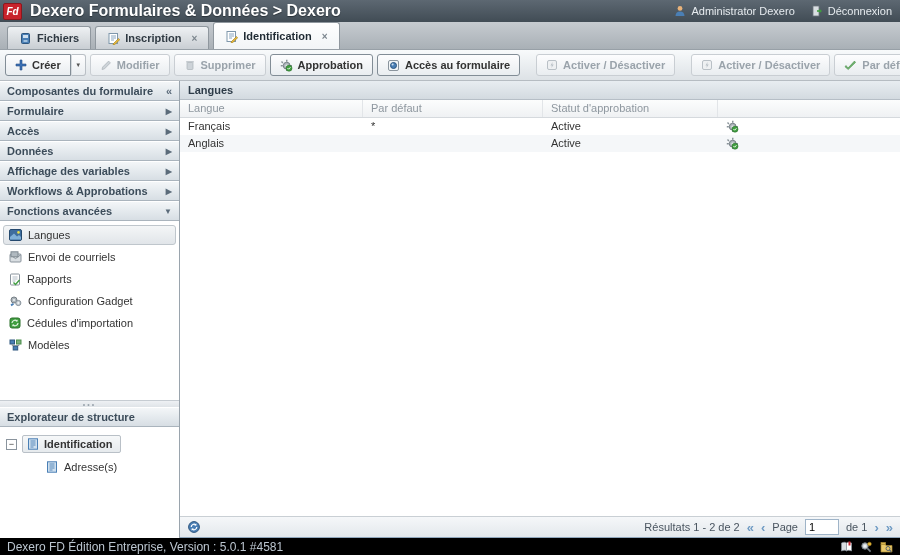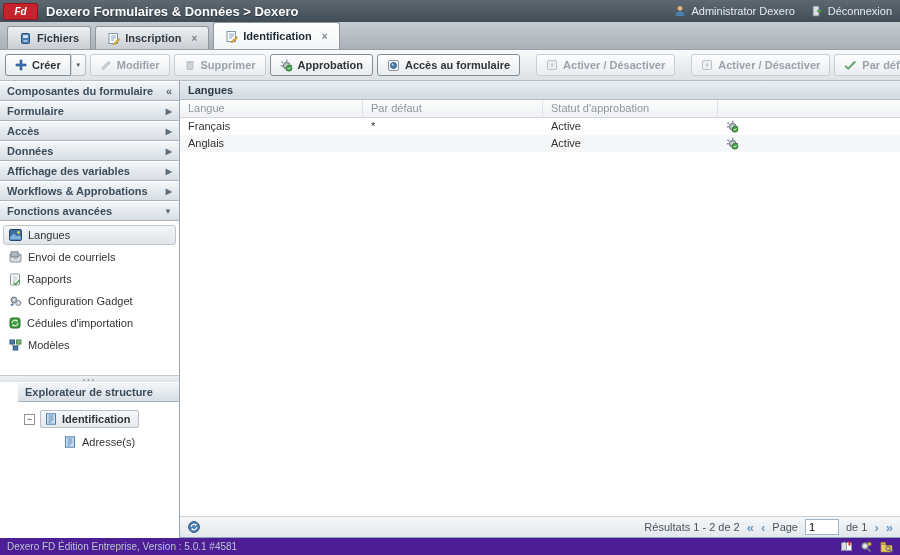--- a/index.html
+++ b/index.html
@@ -2,24 +2,24 @@
 <html><head>
 <meta charset="utf-8">
 <style>
   * { box-sizing: border-box; margin: 0; padding: 0; }
   html,body { width: 900px; height: 555px; overflow: hidden; }
   body { font-family: "Liberation Sans", sans-serif; font-size: 11px; background: #fff; color:#333; }
 
   
   .topbar { height:22px; display:flex; align-items:center; gap:8px;
     background: linear-gradient(#5d6872,#414c55); padding:0 8px 0 0; }
-  .logo { width:35px; height:17px; margin-left:3px; background:#c8232c; color:#fff;
+  .logo { width:19px; height:17px; margin-left:3px; background:#c8232c; color:#fff;
     font-style:italic; font-weight:bold; font-size:10px; display:flex; align-items:center;
     justify-content:center; border-radius:2px; border:1px solid #8e161c; }
-  .topbar-title { color:#fff; font-weight:bold; font-size:13px; text-shadow:0 1px 1px #2a3238; }
+  .topbar-title { color:#fff; font-weight:bold; font-size:16px; text-shadow:0 1px 1px #2a3238; }
   .topbar-right { margin-left:auto; display:flex; gap:16px; color:#e6ebef; }
   .topbar-item { display:flex; align-items:center; gap:5px; cursor:pointer; }
 
   
   .tabstrip { height:28px; background:linear-gradient(#c6cbd0,#a9b0b6);
     border-bottom:1px solid #98a0a7; display:flex; align-items:flex-end; padding:0 0 0 7px; gap:4px; }
   .tab { height:23px; display:flex; align-items:center; gap:5px; padding:0 11px;
     border:1px solid #8f979e; border-bottom:none; border-radius:3px 3px 0 0;
     background:linear-gradient(#eef1f3,#c9ced3); font-weight:bold; color:#2f3942; cursor:pointer; }
   .tab.active { height:27px; background:linear-gradient(#fefefe,#f2f5f7); color:#1f2a33; }
@@ -51,21 +51,21 @@
   .collapse-glyph { color:#5b6b7a; font-size:11px; font-weight:bold; }
   .submenu { flex:1; background:#fff; padding:4px 3px; display:flex; flex-direction:column; gap:2px; overflow:hidden; }
   .submenu-item { display:flex; align-items:center; gap:6px; height:20px; padding:0 5px;
     border:1px solid transparent; border-radius:3px; cursor:pointer; color:#333; }
   .submenu-item.selected { background:linear-gradient(#f4f6f7,#e1e5e9); border-color:#bfc6cc; }
 
   .splitter { height:7px; flex:none; background:linear-gradient(#eef1f4,#dfe4e8);
     border-top:1px solid #c6ccd2; display:flex; align-items:center; justify-content:center;
     color:#9aa4ad; font-size:7px; letter-spacing:2px; cursor:row-resize; }
 
-  .explorer { height:156px; flex:none; display:flex; flex-direction:column; background:#fff;margin-left:18px; }
+  .explorer { height:131px; flex:none; display:flex; flex-direction:column; background:#fff; }
   .tree { padding:8px 6px; }
   .tree-root { display:flex; align-items:center; gap:5px; }
   .expand-box { width:11px; height:11px; border:1px solid #8a949d; background:#fff; color:#333;
     font-size:9px; line-height:9px; text-align:center; cursor:pointer; }
   .tree-node { display:flex; align-items:center; gap:5px; padding:2px 8px 2px 4px;
     border:1px solid #b9c0c7; border-radius:2px; background:linear-gradient(#f6f8f9,#e6eaed);
     font-weight:bold; cursor:pointer; }
   .tree-child { margin:8px 0 0 40px; display:flex; align-items:center; gap:6px; cursor:pointer; }
 
   .main { flex:1; display:flex; flex-direction:column; background:#fff; }
@@ -83,22 +83,22 @@
   .main-body { flex:1; background:#fff; }
 
   .pagebar { height:22px; flex:none; background:linear-gradient(#f5f7f9,#e3e8ec);
     border-top:1px solid #c9cfd4; border-bottom:1px solid #8fa6bc; display:flex; align-items:center;
     padding:0 7px; gap:7px; color:#4a5560; }
   .pg-right { margin-left:auto; display:flex; align-items:center; gap:7px; }
   .pg-arrow { color:#6f9bc4; font-weight:bold; font-size:13px; line-height:13px; cursor:pointer; }
   .pg-input { width:34px; height:16px; border:1px solid #9fb4c8; font-size:11px; padding:0 3px;
     font-family:"Liberation Sans",sans-serif; }
 
-  .statusbar { height:17px; background:#4c1d95; display:flex; align-items:center; padding:0 7px;
-    color:#bcc6d0; font-size:10px; }
+  .statusbar { height:17px; background:#000000; display:flex; align-items:center; padding:0 7px;
+    color:#bcc6d0; font-size:12px; }
   .sb-icons { margin-left:auto; display:flex; align-items:center; gap:7px; }
 
   .icon { flex:none; display:inline-flex; }
 </style>
 </head>
 <body>
 
 <div class="topbar">
   <div class="logo">Fd</div>
   <div class="topbar-title">Dexero Formulaires &amp; Données &gt; Dexero</div>

